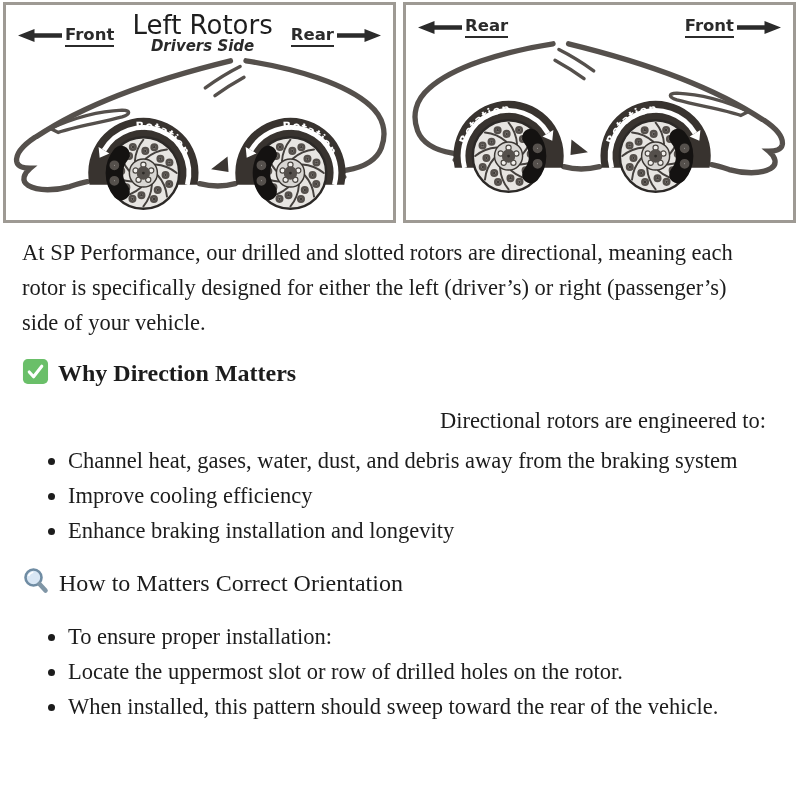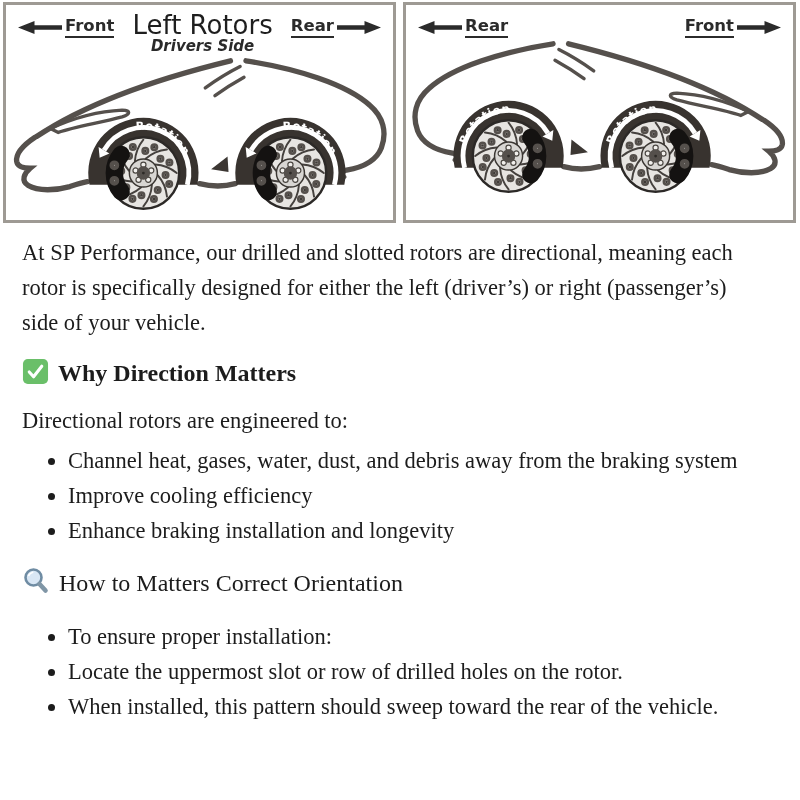--- a/index.html
+++ b/index.html
@@ -3,36 +3,36 @@
 <meta charset="utf-8">
 <style>
   html,body{margin:0;padding:0;}
   body{
     width:800px;height:800px;overflow:hidden;background:#ffffff;
     font-family:"Liberation Serif",serif;color:#1c1c1c;
   }
   
   .diagram-row{display:flex;gap:7px;padding:2px 4px 0 3px;}
   .panel{flex:1;border:3px solid #9e9a94;background:#fff;box-sizing:border-box;}
-  .panel-header{display:flex;justify-content:space-between;align-items:flex-start;padding:7px 12px 0 12px;}
+  .panel-header{display:flex;justify-content:space-between;align-items:center;padding:7px 12px 0 12px;}
   .dir{display:flex;align-items:center;gap:3px;margin-top:4px;
        font-family:"DejaVu Sans",sans-serif;font-weight:bold;font-size:16.5px;color:#2b2b2b;}
   .dir .lbl{border-bottom:2.5px solid #2b2b2b;padding-bottom:1px;}
   .titleblock{text-align:center;line-height:1.05;}
   .panel-title{font-family:"DejaVu Sans",sans-serif;font-weight:normal;font-size:26px;color:#1e1e1e;}
   .panel-subtitle{font-family:"DejaVu Sans",sans-serif;font-weight:bold;font-style:italic;font-size:15px;color:#2a2a2a;}
   .car-svg{display:block;width:100%;height:auto;}
   .rot-text{font-family:"DejaVu Sans",sans-serif;font-weight:bold;font-size:11.5px;fill:#ffffff;letter-spacing:0.6px;}
   
   .article{padding:12px 34px 0 22px;font-size:22.5px;line-height:35px;}
   .intro{margin:0 0 12px 0;}
   .sec-heading{font-size:24px;margin:16px 0 12px 0;font-weight:bold;}
   .sec-heading .emoji{vertical-align:-4px;margin-right:9px;}
   .sec-heading.light{font-weight:normal;margin-bottom:18px;}
-  .lead{margin:0 0 5px 0;}
+  .lead{margin:0 0 5px 0;text-align:right;}
   ul.blist{margin:0 0 18px 0;padding-left:46px;list-style:disc;}
   ul.blist li{margin:0;}
 </style>
 </head>
 <body>
 
 <div class="diagram-row">
 
   <div class="panel">
     <div class="panel-header">

